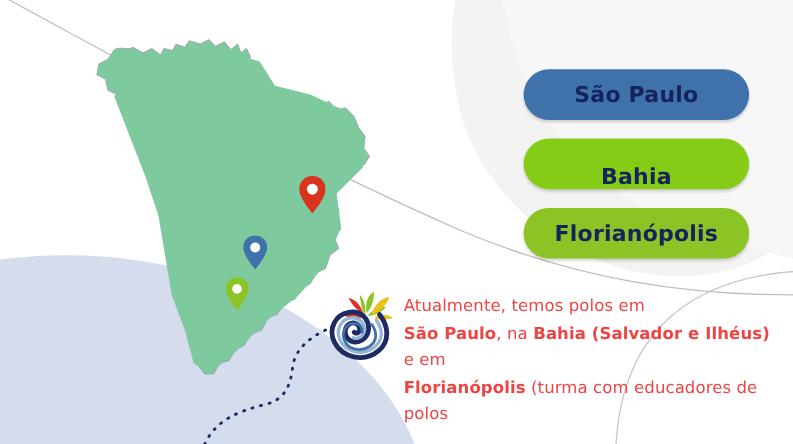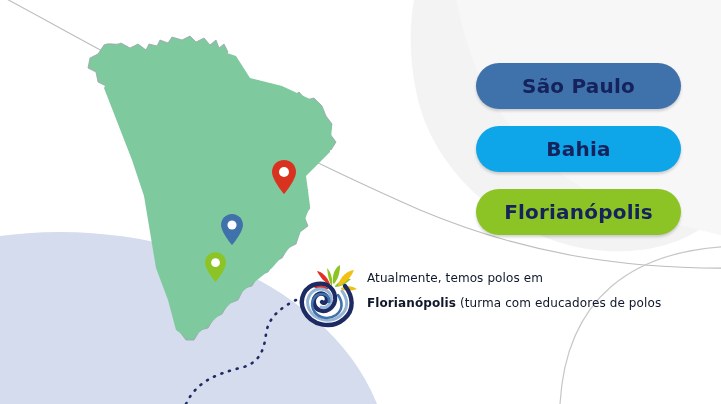--- a/index.html
+++ b/index.html
@@ -33,31 +33,31 @@
     color:#15225c;
     font-weight:bold;
     font-size:20px;
     letter-spacing:.2px;
     box-shadow:0 2px 3px rgba(0,0,0,.18);
     cursor:pointer;
     user-select:none;
     white-space:nowrap;
   }
   .pill-sp{background:#3f72ab;}
-  .pill-ba{background:#0ea5e9;}
+  .pill-ba{background:#84cc16;align-items:flex-end;}
   .pill-fl{background:#8dc425;}
 
   
   .caption{
     position:absolute;
     left:367px; top:266px;
     width:346px;
     z-index:4;
-    color:#0f172a;
-    font-size:12px;
+    color:#ef4444;
+    font-size:15px;
     line-height:24.5px;
     letter-spacing:.1px;
   }
   .caption b{font-weight:bold;}
 
   .logo{position:absolute;left:297px;top:262px;width:70px;height:70px;z-index:4;}
 </style>
 </head>
 <body>
 
@@ -173,17 +173,20 @@
     <div class="pill pill-fl">
       <span>Florianópolis</span>
     </div>
   </div>
 
   <div class="caption">
     <div>
       <span>Atualmente, temos polos em</span>
     </div>
     <div>
+      <b>São Paulo</b><span>, na </span><b>Bahia (Salvador e Ilhéus)</b><span> e em</span>
+    </div>
+    <div>
       <b>Florianópolis</b><span> (turma com educadores de polos</span>
     </div>
   </div>
 
 </div>
 
 </body></html>

